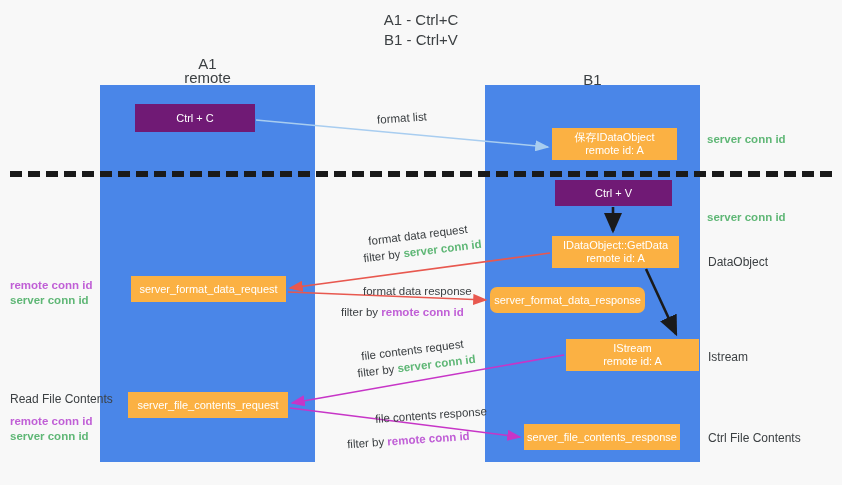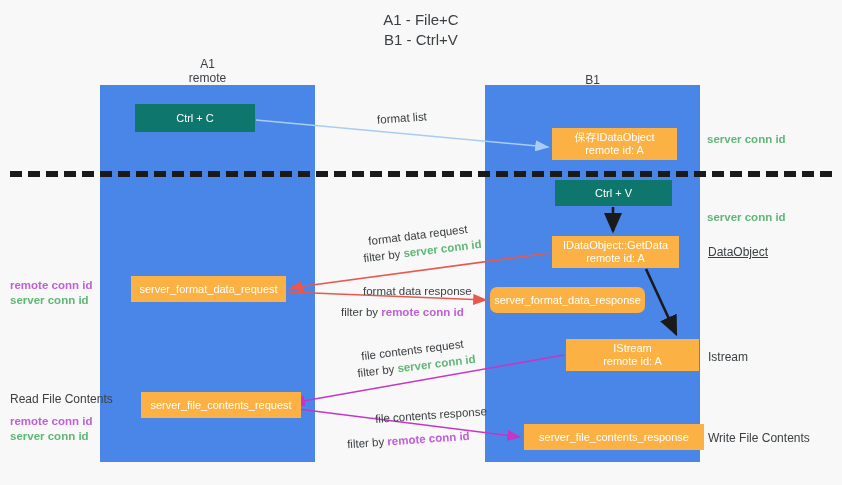--- a/index.html
+++ b/index.html
@@ -15,21 +15,21 @@
   .abs{position:absolute;}
 
   
   .title{
     left:0;top:10px;width:842px;text-align:center;
     font-size:15px;color:#3c4043;line-height:20px;
   }
 
   
   .lane-head{
-    text-align:center;font-size:12px;color:#3c4043;line-height:14px;
+    text-align:center;font-size:15px;color:#3c4043;line-height:14px;
   }
   #head-a1{left:100px;top:57px;width:215px;}
   #head-b1{left:485px;top:73px;width:215px;}
 
   
   .lane{background:#4a86e8;}
   #lane-a1{left:100px;top:85px;width:215px;height:377px;}
   #lane-b1{left:485px;top:85px;width:215px;height:377px;}
 
   
@@ -38,33 +38,33 @@
     border-top:6px dashed #1a1a1a;
   }
 
   
   .node{
     position:absolute;
     display:flex;flex-direction:column;align-items:center;justify-content:center;
     color:#ffffff;font-size:11px;line-height:13px;text-align:center;
     box-sizing:border-box;padding:3px 4px;
   }
-  .node.green{background:#0f766e;}
+  .node.green{background:#701a75;}
   .node.orange{background:#fbb143;}
   .node .l2{font-size:11px;}
 
   #n-ctrlc{left:135px;top:104px;width:120px;height:28px;}
   #n-idataobject{left:552px;top:128px;width:125px;height:32px;}
   #n-ctrlv{left:555px;top:180px;width:117px;height:26px;}
   #n-getdata{left:552px;top:236px;width:127px;height:32px;}
   #n-fmtreq{left:131px;top:276px;width:155px;height:26px;}
   #n-fmtresp{left:490px;top:287px;width:155px;height:26px;border-radius:7px;}
   #n-istream{left:566px;top:339px;width:133px;height:32px;}
-  #n-filereq{left:128px;top:392px;width:160px;height:26px;margin-left:13px;}
-  #n-fileresp{left:524px;top:424px;width:180px;height:26px;}
+  #n-filereq{left:128px;top:392px;width:160px;height:26px;}
+  #n-fileresp{left:524px;top:424px;width:156px;height:26px;}
 
   
   .ann{position:absolute;font-size:11.5px;color:#3c4043;white-space:nowrap;}
   .ann .green{color:#5fb776;font-weight:bold;}
   .ann .purple{color:#c05fd6;font-weight:bold;}
   .conn{position:absolute;font-size:11.5px;font-weight:bold;white-space:nowrap;line-height:15px;}
   .conn .green{color:#5fb776;}
   .conn .purple{color:#c05fd6;}
   .side{position:absolute;font-size:12px;color:#3c4043;white-space:nowrap;}
 
@@ -76,32 +76,32 @@
   #a-fcreq{left:361px;top:344px;transform:rotate(-7deg);}
   #a-fcreq2{left:357px;top:360px;transform:rotate(-7deg);}
   #a-fcresp{left:375px;top:409px;transform:rotate(-4deg);}
   #a-fcresp2{left:347px;top:434px;transform:rotate(-4deg);}
 
   #c-right1{left:707px;top:132px;}
   #c-right2{left:707px;top:210px;}
   #c-left1{left:10px;top:278px;}
   #c-left2{left:10px;top:414px;}
 
-  #s-dataobject{left:708px;top:245px;text-decoration:underline;}
+  #s-dataobject{left:708px;top:255px;}
   #s-istream{left:708px;top:350px;}
   #s-write{left:708px;top:431px;}
   #s-read{left:10px;top:392px;}
 </style>
 </head>
 <body>
 
 <div class="stage">
 
   <div class="abs title">
-    <div>A1 - File+C</div>
+    <div>A1 - Ctrl+C</div>
     <div>B1 - Ctrl+V</div>
   </div>
 
   <div class="abs lane-head" id="head-a1">
     <div>A1</div>
     <div>remote</div>
   </div>
   <div class="abs lane-head" id="head-b1">
     <div>B1</div>
   </div>
@@ -213,16 +213,16 @@
     <div class="purple">remote conn id</div>
     <div class="green">server conn id</div>
   </div>
   <div class="conn" id="c-left2">
     <div class="purple">remote conn id</div>
     <div class="green">server conn id</div>
   </div>
 
   <div class="side" id="s-dataobject">DataObject</div>
   <div class="side" id="s-istream">Istream</div>
-  <div class="side" id="s-write">Write File Contents</div>
+  <div class="side" id="s-write">Ctrl File Contents</div>
   <div class="side" id="s-read">Read File Contents</div>
 
 </div>
 
 </body></html>

